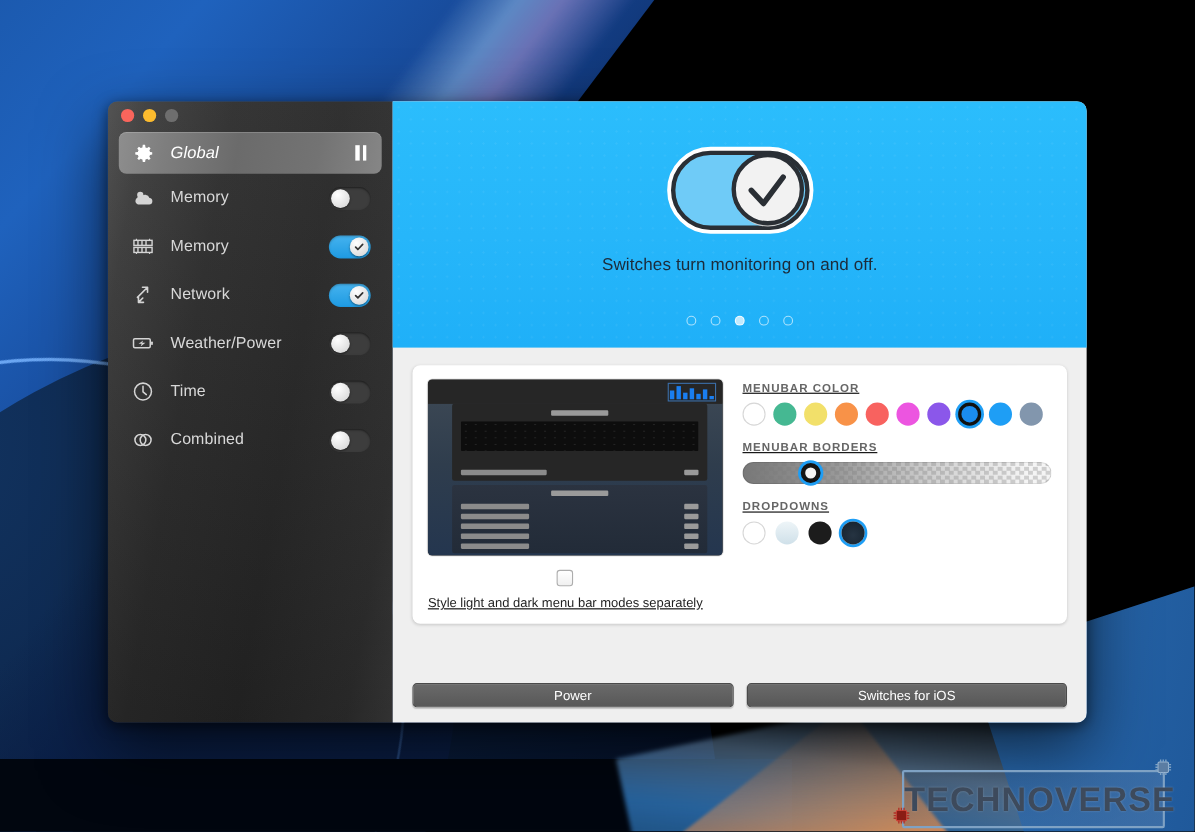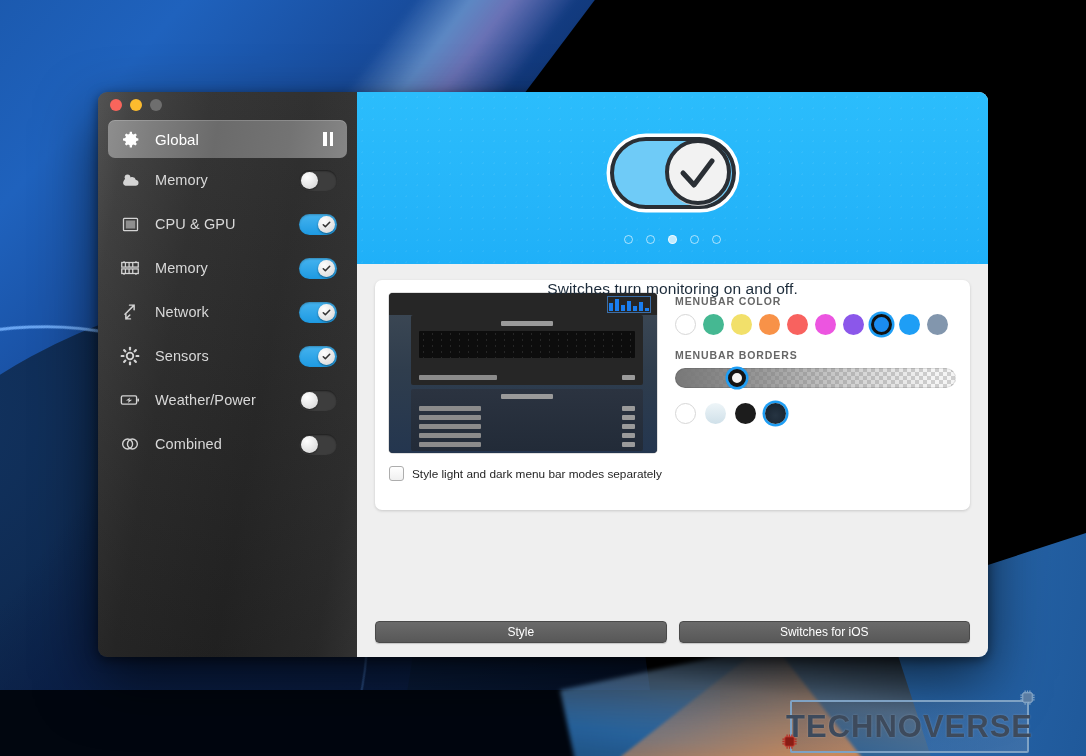--- a/index.html
+++ b/index.html
@@ -108,21 +108,21 @@
     border-radius:7px;position:relative;
   }
   .nav-row.active{
     background:linear-gradient(100deg,#8e8e8e 0%,#7e7e7e 18%,#6b6b6b 45%,#737373 75%,#868686 100%);
     box-shadow:inset 0 1px 0 rgba(255,255,255,.18);
     height:38px;margin-top:2px;
   }
   .nav-ico{width:24px;height:24px;flex:0 0 24px;display:flex;align-items:center;justify-content:center;color:#d4d4d4;}
   .nav-row.active .nav-ico{color:#fff;}
   .nav-label{font-size:14.5px;color:#d8d8d8;letter-spacing:.1px;flex:1;}
-  .nav-row.active .nav-label{color:#fff;font-size:15px;}
+  .nav-row.active .nav-label{color:#fff;font-size:15px;font-style:italic;}
   .pause-ico{display:flex;gap:3px;margin-right:4px;}
   .pause-ico i{display:block;width:3.5px;height:14px;background:#fff;}
 
   
   .sw{width:38px;height:21px;border-radius:11px;position:relative;flex:0 0 38px;}
   .sw.on{background:linear-gradient(180deg,#45b3ef,#1e9ae2);box-shadow:inset 0 1px 2px rgba(0,0,0,.25);}
   .sw.off{background:#3d3d3d;box-shadow:inset 0 1px 2px rgba(0,0,0,.55);}
   .sw .knob{
     position:absolute;top:2px;width:17px;height:17px;border-radius:50%;
     background:radial-gradient(circle at 35% 30%,#fff,#d2d2d2);
@@ -130,40 +130,40 @@
     display:flex;align-items:center;justify-content:center;
   }
   .sw.on .knob{right:2px;}
   .sw.off .knob{left:2px;}
   .sw .knob svg{width:11px;height:11px;}
 
   
   #content{flex:1;background:#efefef;display:flex;flex-direction:column;position:relative;}
 
   #banner{
-    height:172px;background:linear-gradient(180deg,#2bbdfc 0%,#26b6fa 55%,#1fb0f8 100%);
-    position:relative;display:flex;flex-direction:column;align-items:center;gap:48px;
+    height:224px;background:linear-gradient(180deg,#2bbdfc 0%,#26b6fa 55%,#1fb0f8 100%);
+    position:relative;display:flex;flex-direction:column;align-items:center;
   }
   #banner:after{
     content:"";position:absolute;inset:0;
     background-image:radial-gradient(rgba(255,255,255,.10) 1px, transparent 1px);
     background-size:11px 11px;opacity:.5;pointer-events:none;
   }
   .banner-art{margin-top:38px;width:140px;height:86px;position:relative;z-index:2;}
   .banner-caption{
     margin-top:16px;font-size:15.5px;color:#1c2b3a;position:relative;z-index:2;letter-spacing:.1px;
   }
   .dots{position:absolute;bottom:20px;display:flex;gap:13px;z-index:2;}
   .dot{width:9px;height:9px;border-radius:50%;border:1.3px solid rgba(255,255,255,.62);box-sizing:border-box;}
   .dot.active{background:rgba(255,255,255,.72);border-color:rgba(255,255,255,.8);}
 
   #card{
     margin:16px 18px 0 18px;background:#fff;border-radius:7px;
     box-shadow:0 1px 3px rgba(0,0,0,.16);
-    flex:0 0 auto;padding:13px 14px 29px 14px;
+    flex:0 0 auto;padding:13px 14px 12px 14px;text-decoration:underline;
   }
   .card-top{display:flex;gap:18px;}
   .preview{
     width:268px;height:160px;flex:0 0 268px;border-radius:4px;overflow:hidden;
     background:#2c2c2c;position:relative;box-shadow:0 0 0 1px rgba(0,0,0,.12);
   }
   .pv-menubar{position:absolute;left:0;top:0;right:0;height:22px;background:#262626;}
   .pv-graph{position:absolute;right:6px;top:3px;width:44px;height:17px;border:1px solid #3b6ea8;display:flex;align-items:flex-end;gap:1.5px;padding:1px;box-sizing:border-box;}
   .pv-graph i{flex:1;background:#1a7ef0;}
   .pv-body{position:absolute;left:0;top:22px;right:0;bottom:0;background:linear-gradient(180deg,#3a4653 0%,#2f3d4d 40%,#24364f 100%);}
@@ -206,40 +206,40 @@
 
   .card-bottom{display:flex;align-items:center;gap:16px;margin-top:13px;}
   .select{
     width:266px;height:21px;border-radius:4px;
     background:linear-gradient(180deg,#f6f6f6,#e2e2e2);
     border:1px solid #b6b6b6;
     display:flex;align-items:center;padding:0 7px;
     font-size:11.5px;color:#2a2a2a;position:relative;
   }
   .select .arrows{position:absolute;right:6px;display:flex;flex-direction:column;gap:1px;line-height:0;color:#4a4a4a;font-size:8px;}
-  .cb-wrap{display:flex;align-items:center;gap:8px;}
+  .cb-wrap{display:flex;align-items:center;gap:8px;flex-direction:column;}
   .cb{width:13px;height:13px;border:1px solid #adadad;border-radius:3px;background:linear-gradient(180deg,#fff,#f0f0f0);}
   .cb-label{font-size:11.8px;color:#1f1f1f;}
 
   #footer{
     margin-top:auto;padding:12px 18px 14px 18px;display:flex;gap:12px;
   }
   .btn{
     flex:1;height:20px;border-radius:4px;
     background:linear-gradient(180deg,#6a6a6a,#585858);
     border:1px solid #4a4a4a;
     color:#fff;font-size:12px;display:flex;align-items:center;justify-content:center;
     box-shadow:0 1px 1px rgba(0,0,0,.18);
   }
 
   
   #watermark{
-    position:absolute;left:790px;top:700px;width:235px;height:49px;
+    position:absolute;left:820px;top:700px;width:235px;height:49px;
     border:2px solid #7fa2c4;border-radius:2px;
-    display:flex;align-items:center;justify-content:center;
+    display:flex;align-items:center;
     background:linear-gradient(110deg,rgba(40,60,90,.18),rgba(120,150,185,.30));
   }
   #watermark .wm-text{
     font-size:31px;font-weight:bold;letter-spacing:1px;
     color:#3d4a5c;
     text-shadow:0 0 2px rgba(255,255,255,.25);
   }
   .chip{position:absolute;width:19px;height:19px;}
 </style>
 </head>
@@ -293,36 +293,20 @@
               <circle cx="9.3" cy="9" r="3.1"></circle>
               <path d="M7 18.4h11.1a3.2 3.2 0 00.35-6.38A4.6 4.6 0 0010 11.2a3.6 3.6 0 00-3 7.2z"></path>
             </svg>
         </span>
         <span class="nav-label">Memory</span>
         <span class="sw off">
             <span class="knob"></span>
           </span>
       </div>
 
-      <div class="nav-row">
-        <span class="nav-ico">
-          <svg viewBox="0 0 24 24" width="21" height="21" fill="none" stroke="currentColor" stroke-width="1.5">
-              <rect x="4" y="5" width="16" height="14" rx="1"></rect>
-              <rect x="6.6" y="7.4" width="10.8" height="9.2" fill="currentColor" opacity=".55" stroke="none"></rect>
-            </svg>
-        </span>
-        <span class="nav-label">CPU &amp; GPU</span>
-        <span class="sw on">
-            <span class="knob">
-              <svg viewBox="0 0 24 24" fill="none" stroke="#333" stroke-width="3.4" stroke-linecap="round" stroke-linejoin="round">
-                <path d="M5 12.5l4.5 4.5L19 7"></path>
-              </svg>
-            </span>
-          </span>
-      </div>
 
       <div class="nav-row">
         <span class="nav-ico">
           <svg viewBox="0 0 24 24" width="22" height="22" fill="none" stroke="currentColor" stroke-width="1.4">
             <rect x="3" y="6" width="18" height="5"></rect>
               <rect x="3" y="13" width="18" height="5"></rect>
             <path d="M7 6v5M11 6v5M15 6v5M7 13v5M11 13v5M15 13v5"></path>
             <path d="M5.5 18v1.6M18.5 18v1.6M5.5 4.4V6M18.5 4.4V6" stroke-width="1.2"></path>
           </svg>
         </span>
@@ -347,60 +331,47 @@
         <span class="nav-label">Network</span>
         <span class="sw on">
             <span class="knob">
               <svg viewBox="0 0 24 24" fill="none" stroke="#333" stroke-width="3.4" stroke-linecap="round" stroke-linejoin="round">
                 <path d="M5 12.5l4.5 4.5L19 7"></path>
               </svg>
             </span>
           </span>
       </div>
 
-      <div class="nav-row">
-        <span class="nav-ico">
-          <svg viewBox="0 0 24 24" width="22" height="22" fill="currentColor">
-            <g>
-              <circle cx="12" cy="12" r="3.6" fill="none" stroke="currentColor" stroke-width="2"></circle>
-              <rect x="10.8" y="1.8" width="2.4" height="4.2" rx="1"></rect>
-              <rect x="10.8" y="18" width="2.4" height="4.2" rx="1"></rect>
-              <rect x="1.8" y="10.8" width="4.2" height="2.4" rx="1"></rect>
-              <rect x="18" y="10.8" width="4.2" height="2.4" rx="1"></rect>
-              <rect x="10.8" y="1.8" width="2.4" height="4.2" rx="1" transform="rotate(45 12 12)"></rect>
-              <rect x="10.8" y="18" width="2.4" height="4.2" rx="1" transform="rotate(45 12 12)"></rect>
-              <rect x="1.8" y="10.8" width="4.2" height="2.4" rx="1" transform="rotate(45 12 12)"></rect>
-              <rect x="18" y="10.8" width="4.2" height="2.4" rx="1" transform="rotate(45 12 12)"></rect>
-            </g>
-          </svg>
-        </span>
-        <span class="nav-label">Sensors</span>
-        <span class="sw on">
-            <span class="knob">
-              <svg viewBox="0 0 24 24" fill="none" stroke="#333" stroke-width="3.4" stroke-linecap="round" stroke-linejoin="round">
-                <path d="M5 12.5l4.5 4.5L19 7"></path>
-              </svg>
-            </span>
-          </span>
-      </div>
 
       <div class="nav-row">
         <span class="nav-ico">
           <svg viewBox="0 0 24 24" width="22" height="22" fill="none" stroke="currentColor" stroke-width="1.5">
               <rect x="2.6" y="7.5" width="16.6" height="9" rx="1.4"></rect>
               <rect x="20" y="10.3" width="1.8" height="3.4" rx=".7" fill="currentColor" stroke="none"></rect>
               <path d="M12.2 9.2l-4.6 3.4h3.1l-1.1 2.6 4.8-3.6h-3.2z" fill="currentColor" stroke="none"></path>
             </svg>
         </span>
         <span class="nav-label">Weather/Power</span>
         <span class="sw off">
             <span class="knob"></span>
           </span>
       </div>
 
+      <div class="nav-row">
+        <span class="nav-ico">
+          <svg viewBox="0 0 24 24" width="22" height="22" fill="none" stroke="currentColor" stroke-width="1.5" stroke-linecap="round">
+              <circle cx="12" cy="12" r="8.4"></circle>
+              <path d="M12 6.6v5.6l3.3 2.8"></path>
+            </svg>
+        </span>
+        <span class="nav-label">Time</span>
+        <span class="sw off">
+            <span class="knob"></span>
+          </span>
+      </div>
 
       <div class="nav-row">
         <span class="nav-ico">
           <svg viewBox="0 0 24 24" width="22" height="22" fill="none" stroke="currentColor" stroke-width="1.5">
               <circle cx="9.4" cy="12" r="5.4"></circle>
               <circle cx="14.6" cy="12" r="5.4"></circle>
             </svg>
         </span>
         <span class="nav-label">Combined</span>
         <span class="sw off">
@@ -487,40 +458,41 @@
             <span class="swatch" style="background:#8296ad"></span>
           </div>
 
           <div class="sect-label">MENUBAR BORDERS</div>
           <div class="slider-wrap">
             <div class="slider">
               <span class="thumb" style="left:22%"></span>
             </div>
           </div>
 
+          <div class="sect-label">DROPDOWNS</div>
           <div class="dd-row">
             <span class="dd outline" style="background:#ffffff;border:1px solid #d7d7d7"></span>
             <span class="dd" style="background:linear-gradient(180deg,#eef5f8,#cfe0e9)"></span>
             <span class="dd" style="background:#1c1c1c"></span>
             <span class="dd ring" style="background:radial-gradient(circle at 50% 60%,#263442,#14202b);box-shadow:0 0 0 2.5px #1e9ef5"></span>
           </div>
 
         </div>
       </div>
 
       <div class="card-bottom">
         <div class="cb-wrap">
           <span class="cb"></span>
           <span class="cb-label">Style light and dark menu bar modes separately</span>
         </div>
       </div>
     </div>
 
     <div id="footer">
-      <div class="btn">Style</div>
+      <div class="btn">Power</div>
       <div class="btn">Switches for iOS</div>
     </div>
 
   </div>
 </div>
 
 <div id="watermark">
   <span class="wm-text">TECHNOVERSE</span>
   <span class="chip" style="left:-12px;top:30px;">
     <svg viewBox="0 0 24 24" width="19" height="19" fill="#8a1c14" stroke="#d4463a" stroke-width="1.2">

